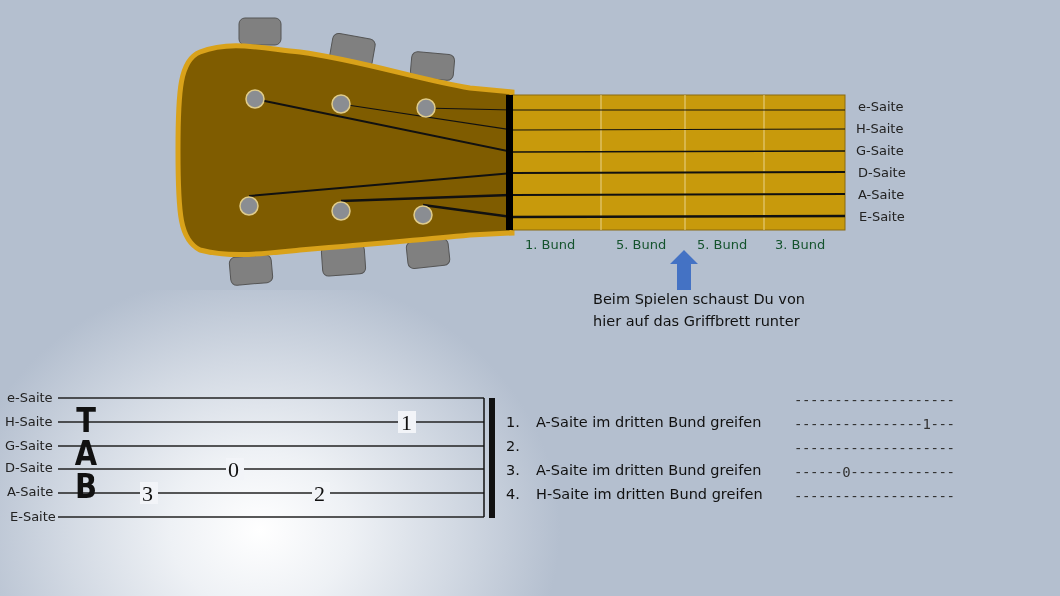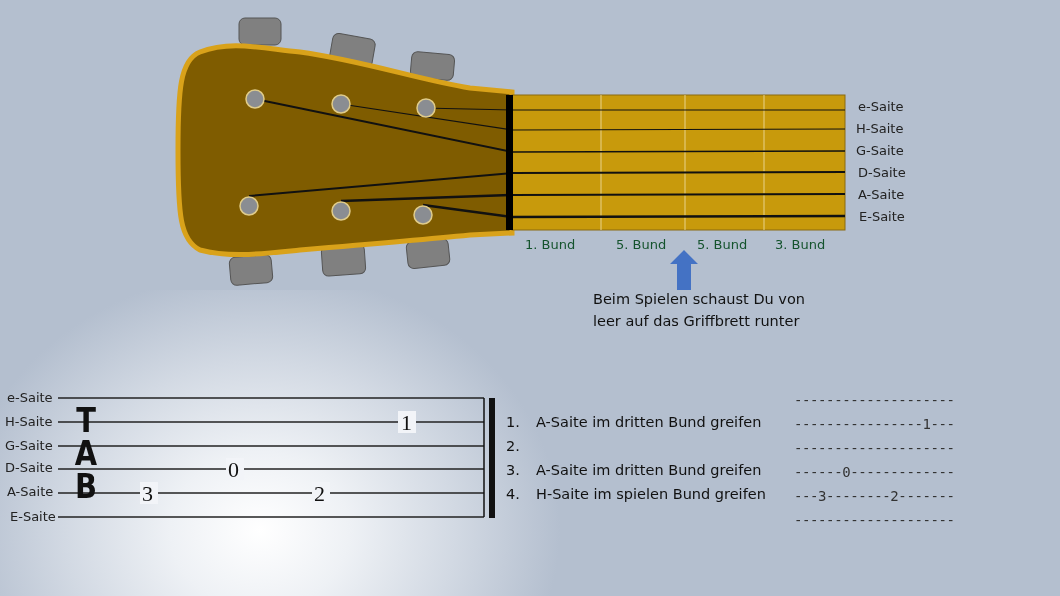--- a/index.html
+++ b/index.html
@@ -117,21 +117,21 @@
   <span class="lbl string-lbl" style="left:859px;top:209px;">E-Saite</span>
 </div>
 <div>
   <span class="lbl bund" style="left:525px;top:237px;">1. Bund</span>
   <span class="lbl bund" style="left:616px;top:237px;">5. Bund</span>
   <span class="lbl bund" style="left:697px;top:237px;">5. Bund</span>
   <span class="lbl bund" style="left:775px;top:237px;">3. Bund</span>
 </div>
 <div class="caption">
   <div>Beim Spielen schaust Du von</div>
-  <div>leer auf das Griffbrett runter</div>
+  <div>hier auf das Griffbrett runter</div>
 </div>
 
 <div>
   <span class="tab-lbl" style="left:7px;top:390px;">e-Saite</span>
   <span class="tab-lbl" style="left:5px;top:414px;">H-Saite</span>
   <span class="tab-lbl" style="left:5px;top:438px;">G-Saite</span>
   <span class="tab-lbl" style="left:5px;top:460px;">D-Saite</span>
   <span class="tab-lbl" style="left:7px;top:484px;">A-Saite</span>
   <span class="tab-lbl" style="left:10px;top:509px;">E-Saite</span>
 </div>
@@ -156,24 +156,23 @@
     </div>
   <div class="row">
       <span class="num">2.</span>
     </div>
   <div class="row">
       <span class="num">3.</span>
       <span>A-Saite im dritten Bund greifen</span>
     </div>
   <div class="row">
       <span class="num">4.</span>
-      <span>H-Saite im spielen Bund greifen</span>
+      <span>H-Saite im dritten Bund greifen</span>
     </div>
 </div>
 
 <div class="ascii">
   <div class="row">--------------------</div>
   <div class="row">----------------1---</div>
   <div class="row">--------------------</div>
   <div class="row">------0-------------</div>
-  <div class="row">---3--------2-------</div>
   <div class="row">--------------------</div>
 </div>
 
 </body></html>

